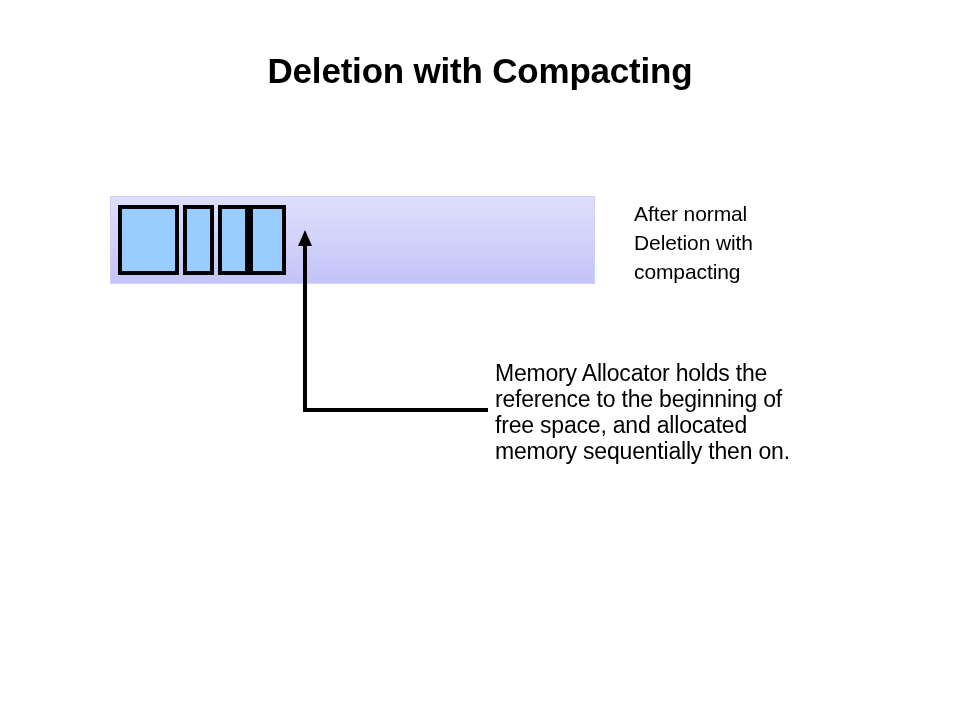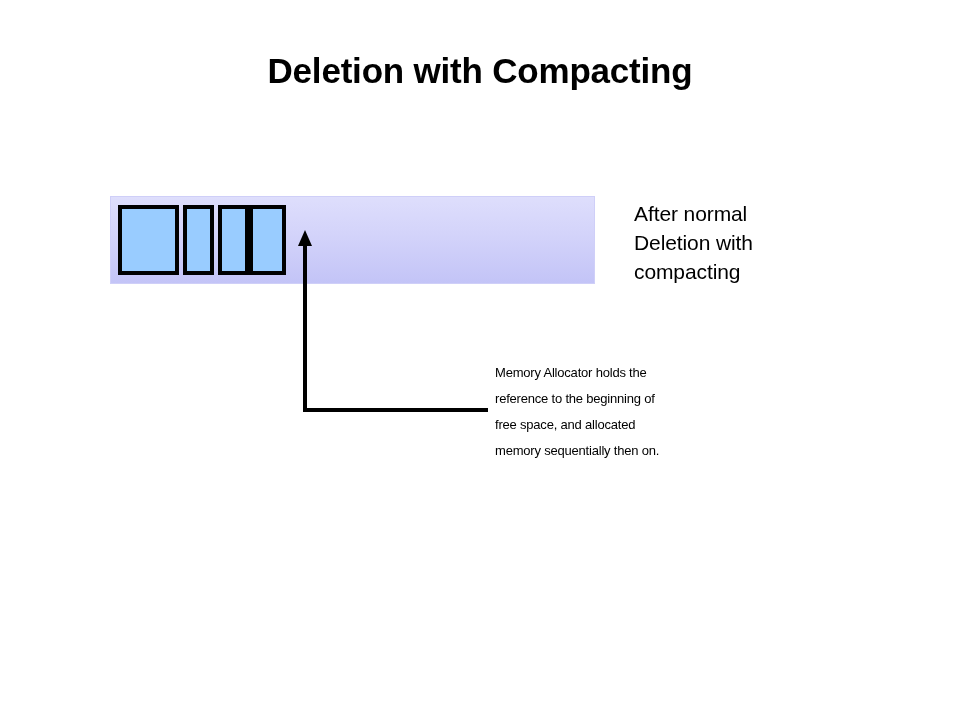--- a/index.html
+++ b/index.html
@@ -86,21 +86,21 @@
   #label-after-deletion {
     left: 634px;
     top: 199px;
     font-size: 21px;
     line-height: 29px;
     letter-spacing: -0.1px;
   }
   #label-allocator-note {
     left: 495px;
     top: 360px;
-    font-size: 13px;
+    font-size: 23px;
     line-height: 26px;
     letter-spacing: -0.2px;
   }
 </style>
 </head>
 <body>
 
 <div id="slide">
 
   <div id="title">

